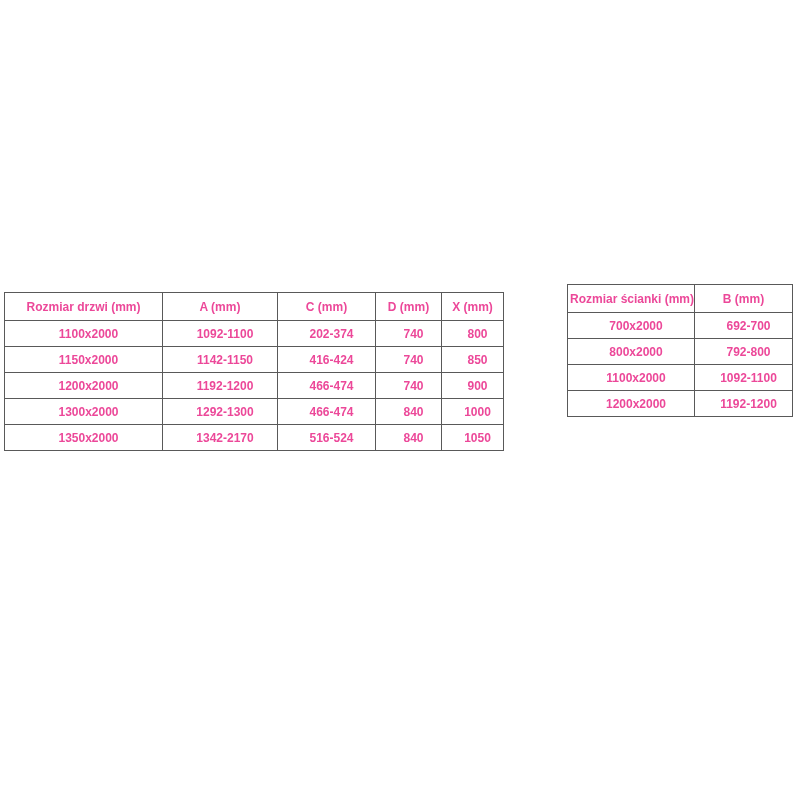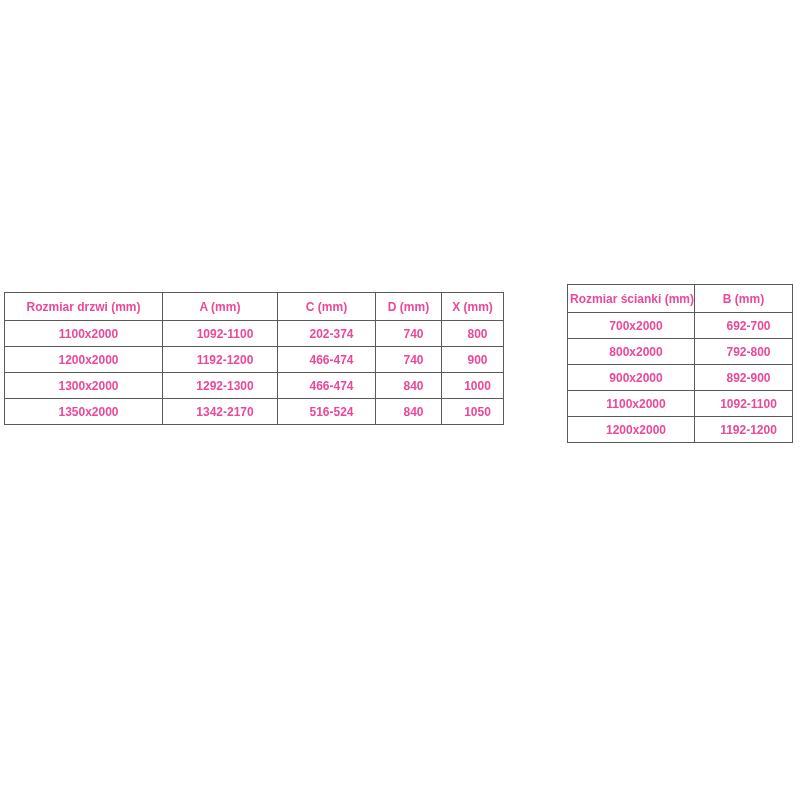--- a/index.html
+++ b/index.html
@@ -71,20 +71,27 @@
     </thead>
     <tbody>
       <tr>
         <td>1100x2000</td>
         <td>1092-1100</td>
         <td>202-374</td>
         <td>740</td>
         <td>800</td>
       </tr>
       <tr>
+        <td>1150x2000</td>
+        <td>1142-1150</td>
+        <td>416-424</td>
+        <td>740</td>
+        <td>850</td>
+      </tr>
+      <tr>
         <td>1200x2000</td>
         <td>1192-1200</td>
         <td>466-474</td>
         <td>740</td>
         <td>900</td>
       </tr>
       <tr>
         <td>1300x2000</td>
         <td>1292-1300</td>
         <td>466-474</td>
@@ -115,24 +122,20 @@
     <tbody>
       <tr>
         <td>700x2000</td>
         <td>692-700</td>
       </tr>
       <tr>
         <td>800x2000</td>
         <td>792-800</td>
       </tr>
       <tr>
-        <td>900x2000</td>
-        <td>892-900</td>
-      </tr>
-      <tr>
         <td>1100x2000</td>
         <td>1092-1100</td>
       </tr>
       <tr>
         <td>1200x2000</td>
         <td>1192-1200</td>
       </tr>
     </tbody>
   </table>
 

